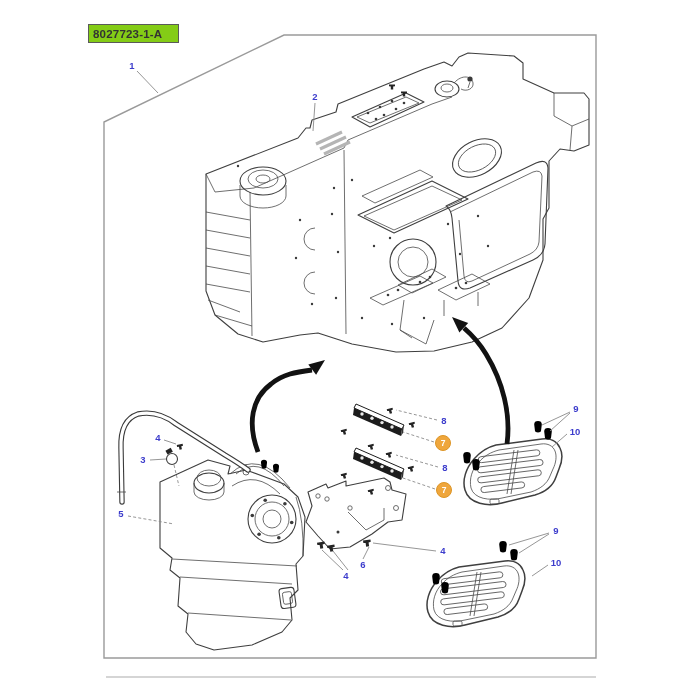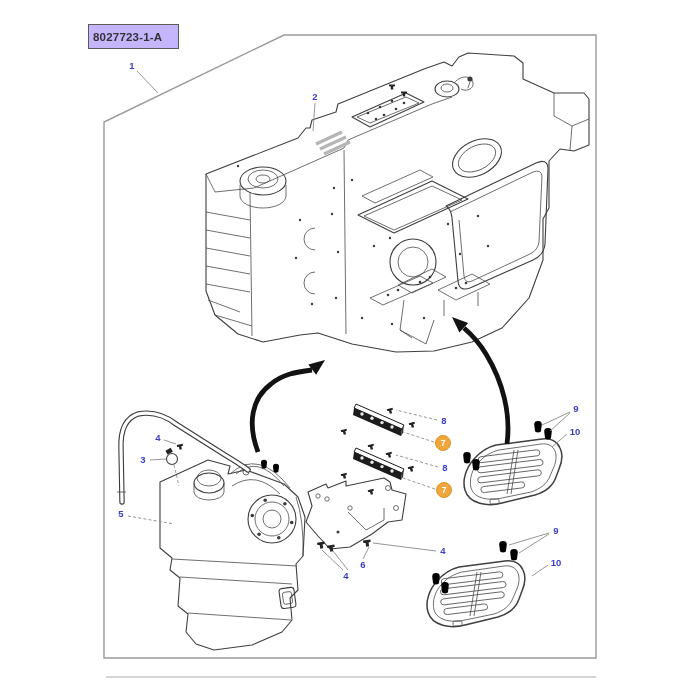--- a/index.html
+++ b/index.html
@@ -1,22 +1,22 @@
 <!DOCTYPE html>
 <html><head>
 <meta charset="utf-8">
 <style>
   html,body{margin:0;padding:0;background:#ffffff;}
   .stage{position:relative;width:700px;height:700px;background:#ffffff;overflow:hidden;
          font-family:"Liberation Sans",sans-serif;}
   .stage svg{position:absolute;left:0;top:0;}
 
   
-  .dwg-label{position:absolute;left:88px;top:24px;width:91px;height:25px;box-sizing:border-box;
-             border:1.4px solid #5a5a5a;background:#c4b5fd;display:flex;align-items:center;
+  .dwg-label{position:absolute;left:88px;top:24px;width:91px;height:19px;box-sizing:border-box;
+             border:1.4px solid #5a5a5a;background:#84cc16;display:flex;align-items:center;
              padding-left:4px;font-size:11.5px;font-weight:700;color:#333;letter-spacing:.2px;}
 
   
   .co{position:absolute;transform:translate(-50%,-50%);font-size:9.5px;font-weight:700;
       color:#3c3ccc;line-height:1;white-space:nowrap;cursor:pointer;}
   .co.hl{width:14px;height:14px;border-radius:50%;background:#efa63c;border:1px solid #dd9526;
          color:#fff;display:flex;align-items:center;justify-content:center;font-size:8.5px;}
 
   
   .ln{fill:none;stroke:#3f3f3f;stroke-width:1.1;stroke-linejoin:round;stroke-linecap:round;}

